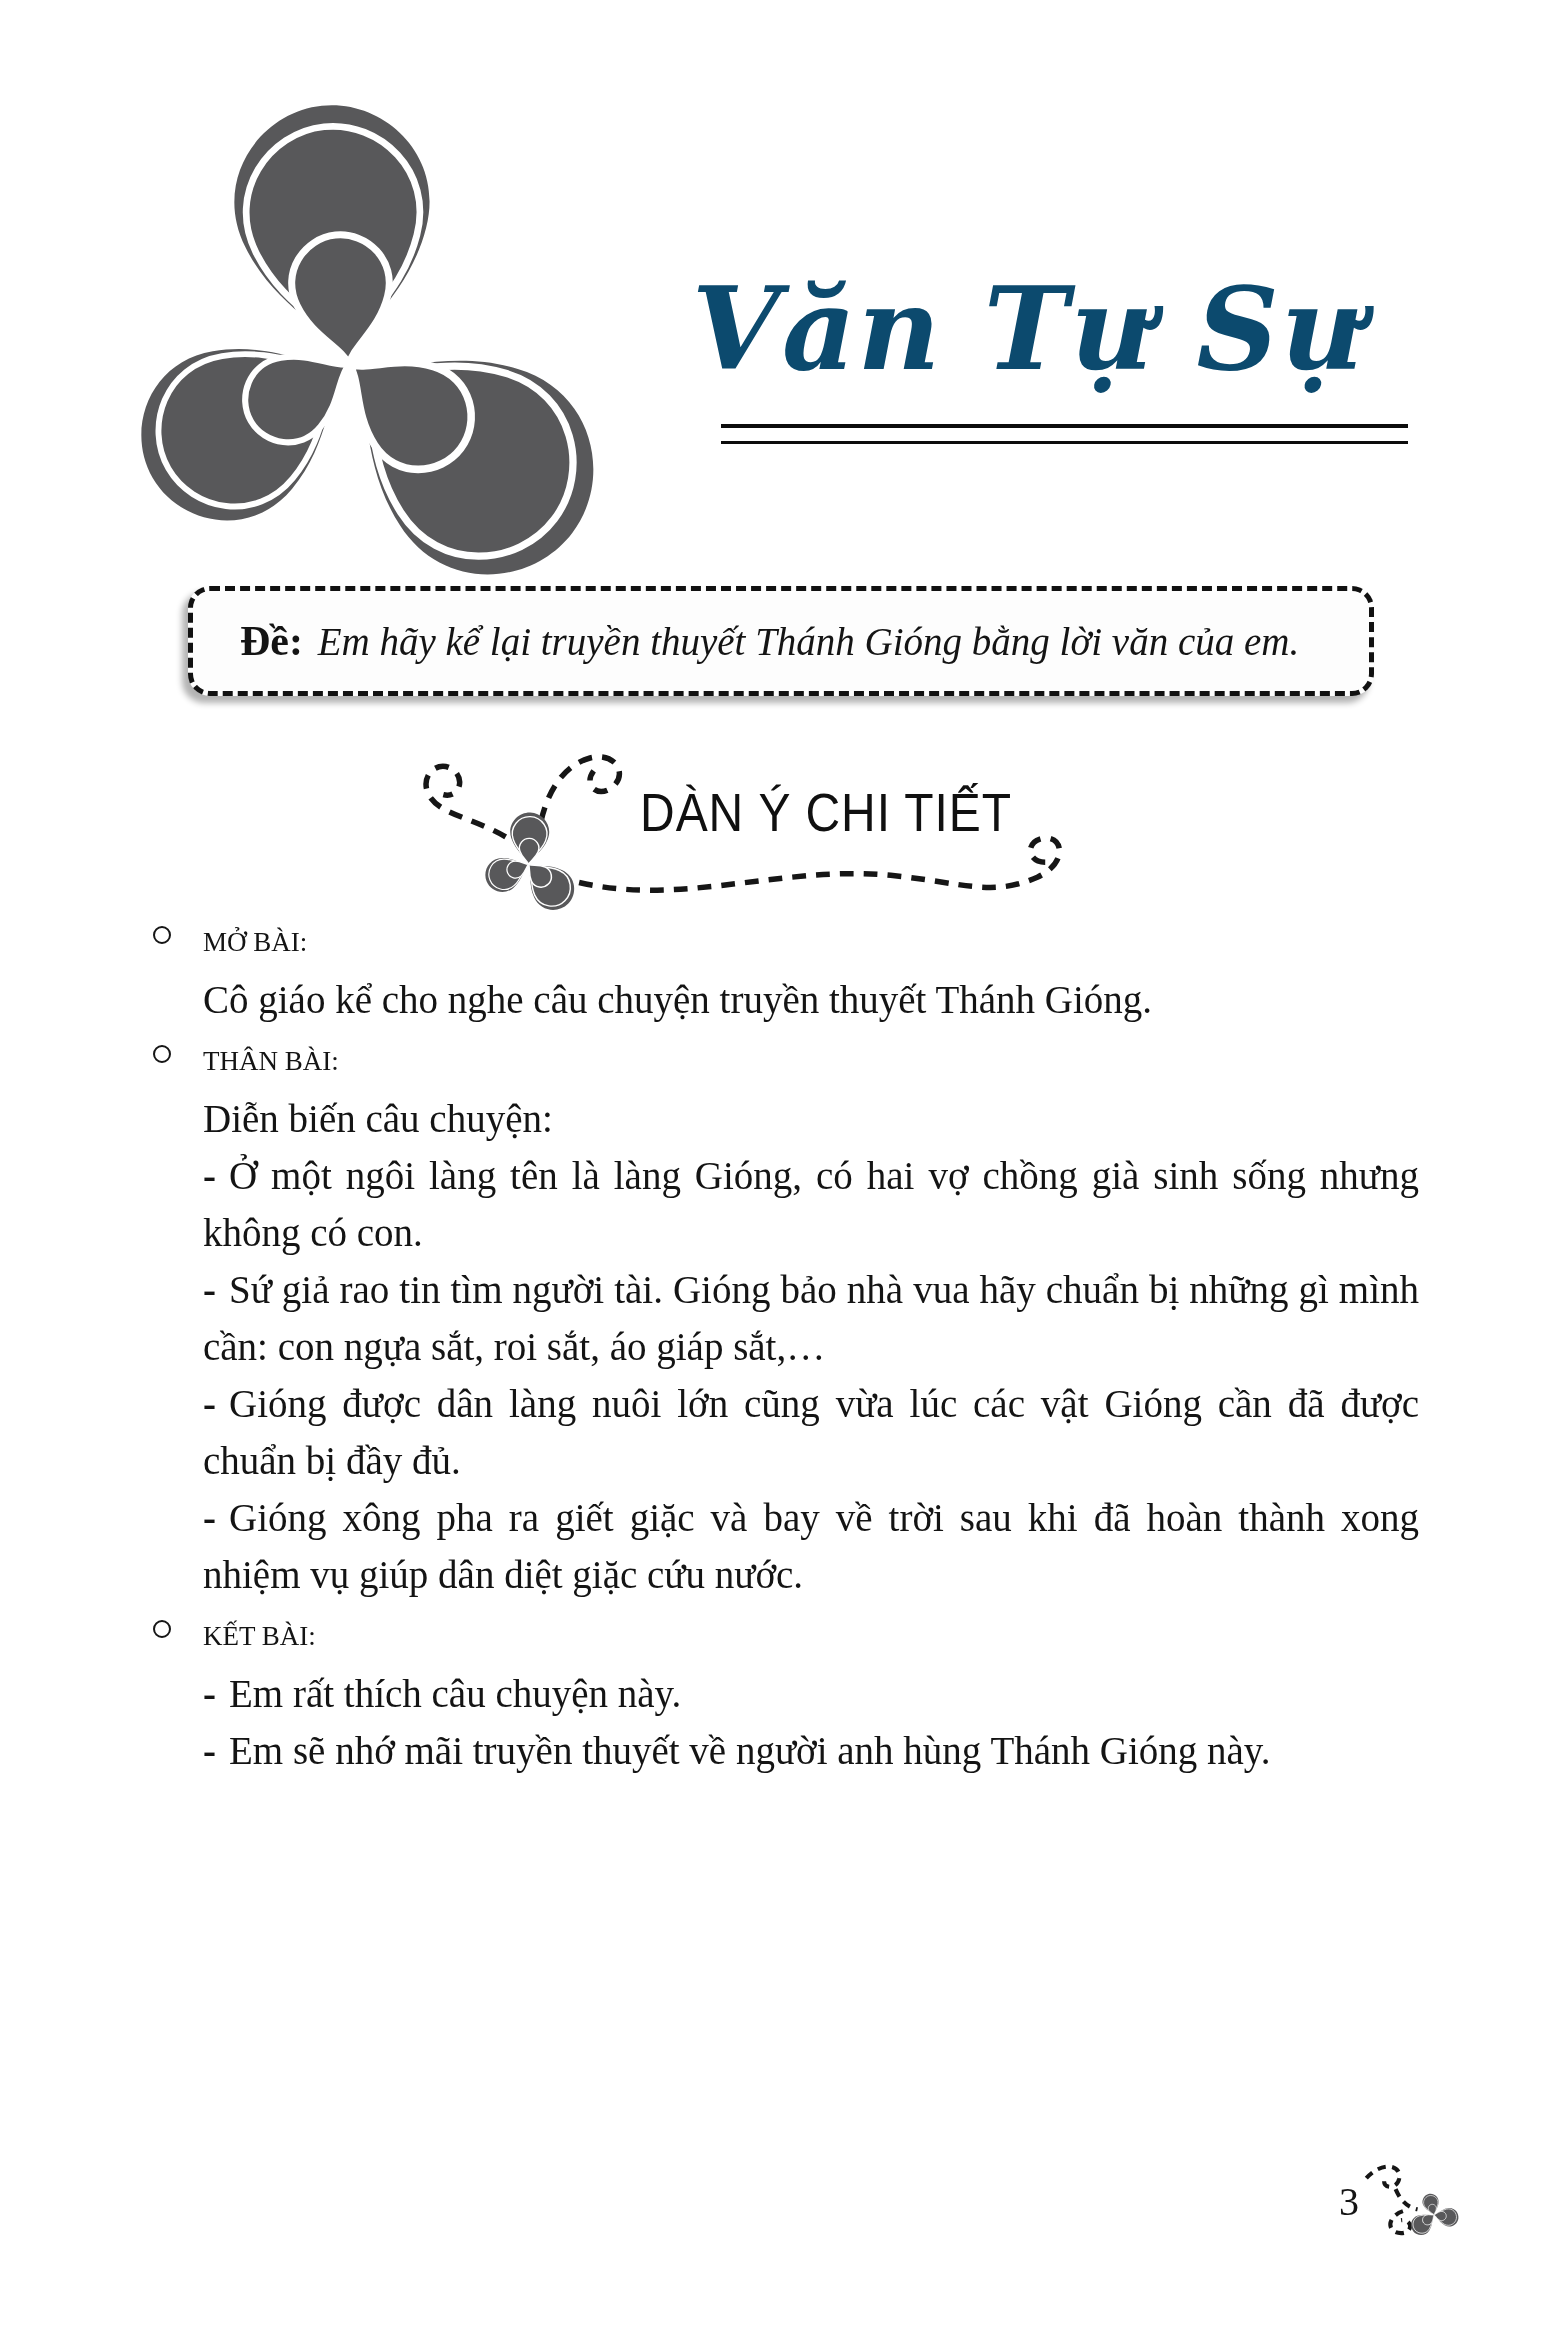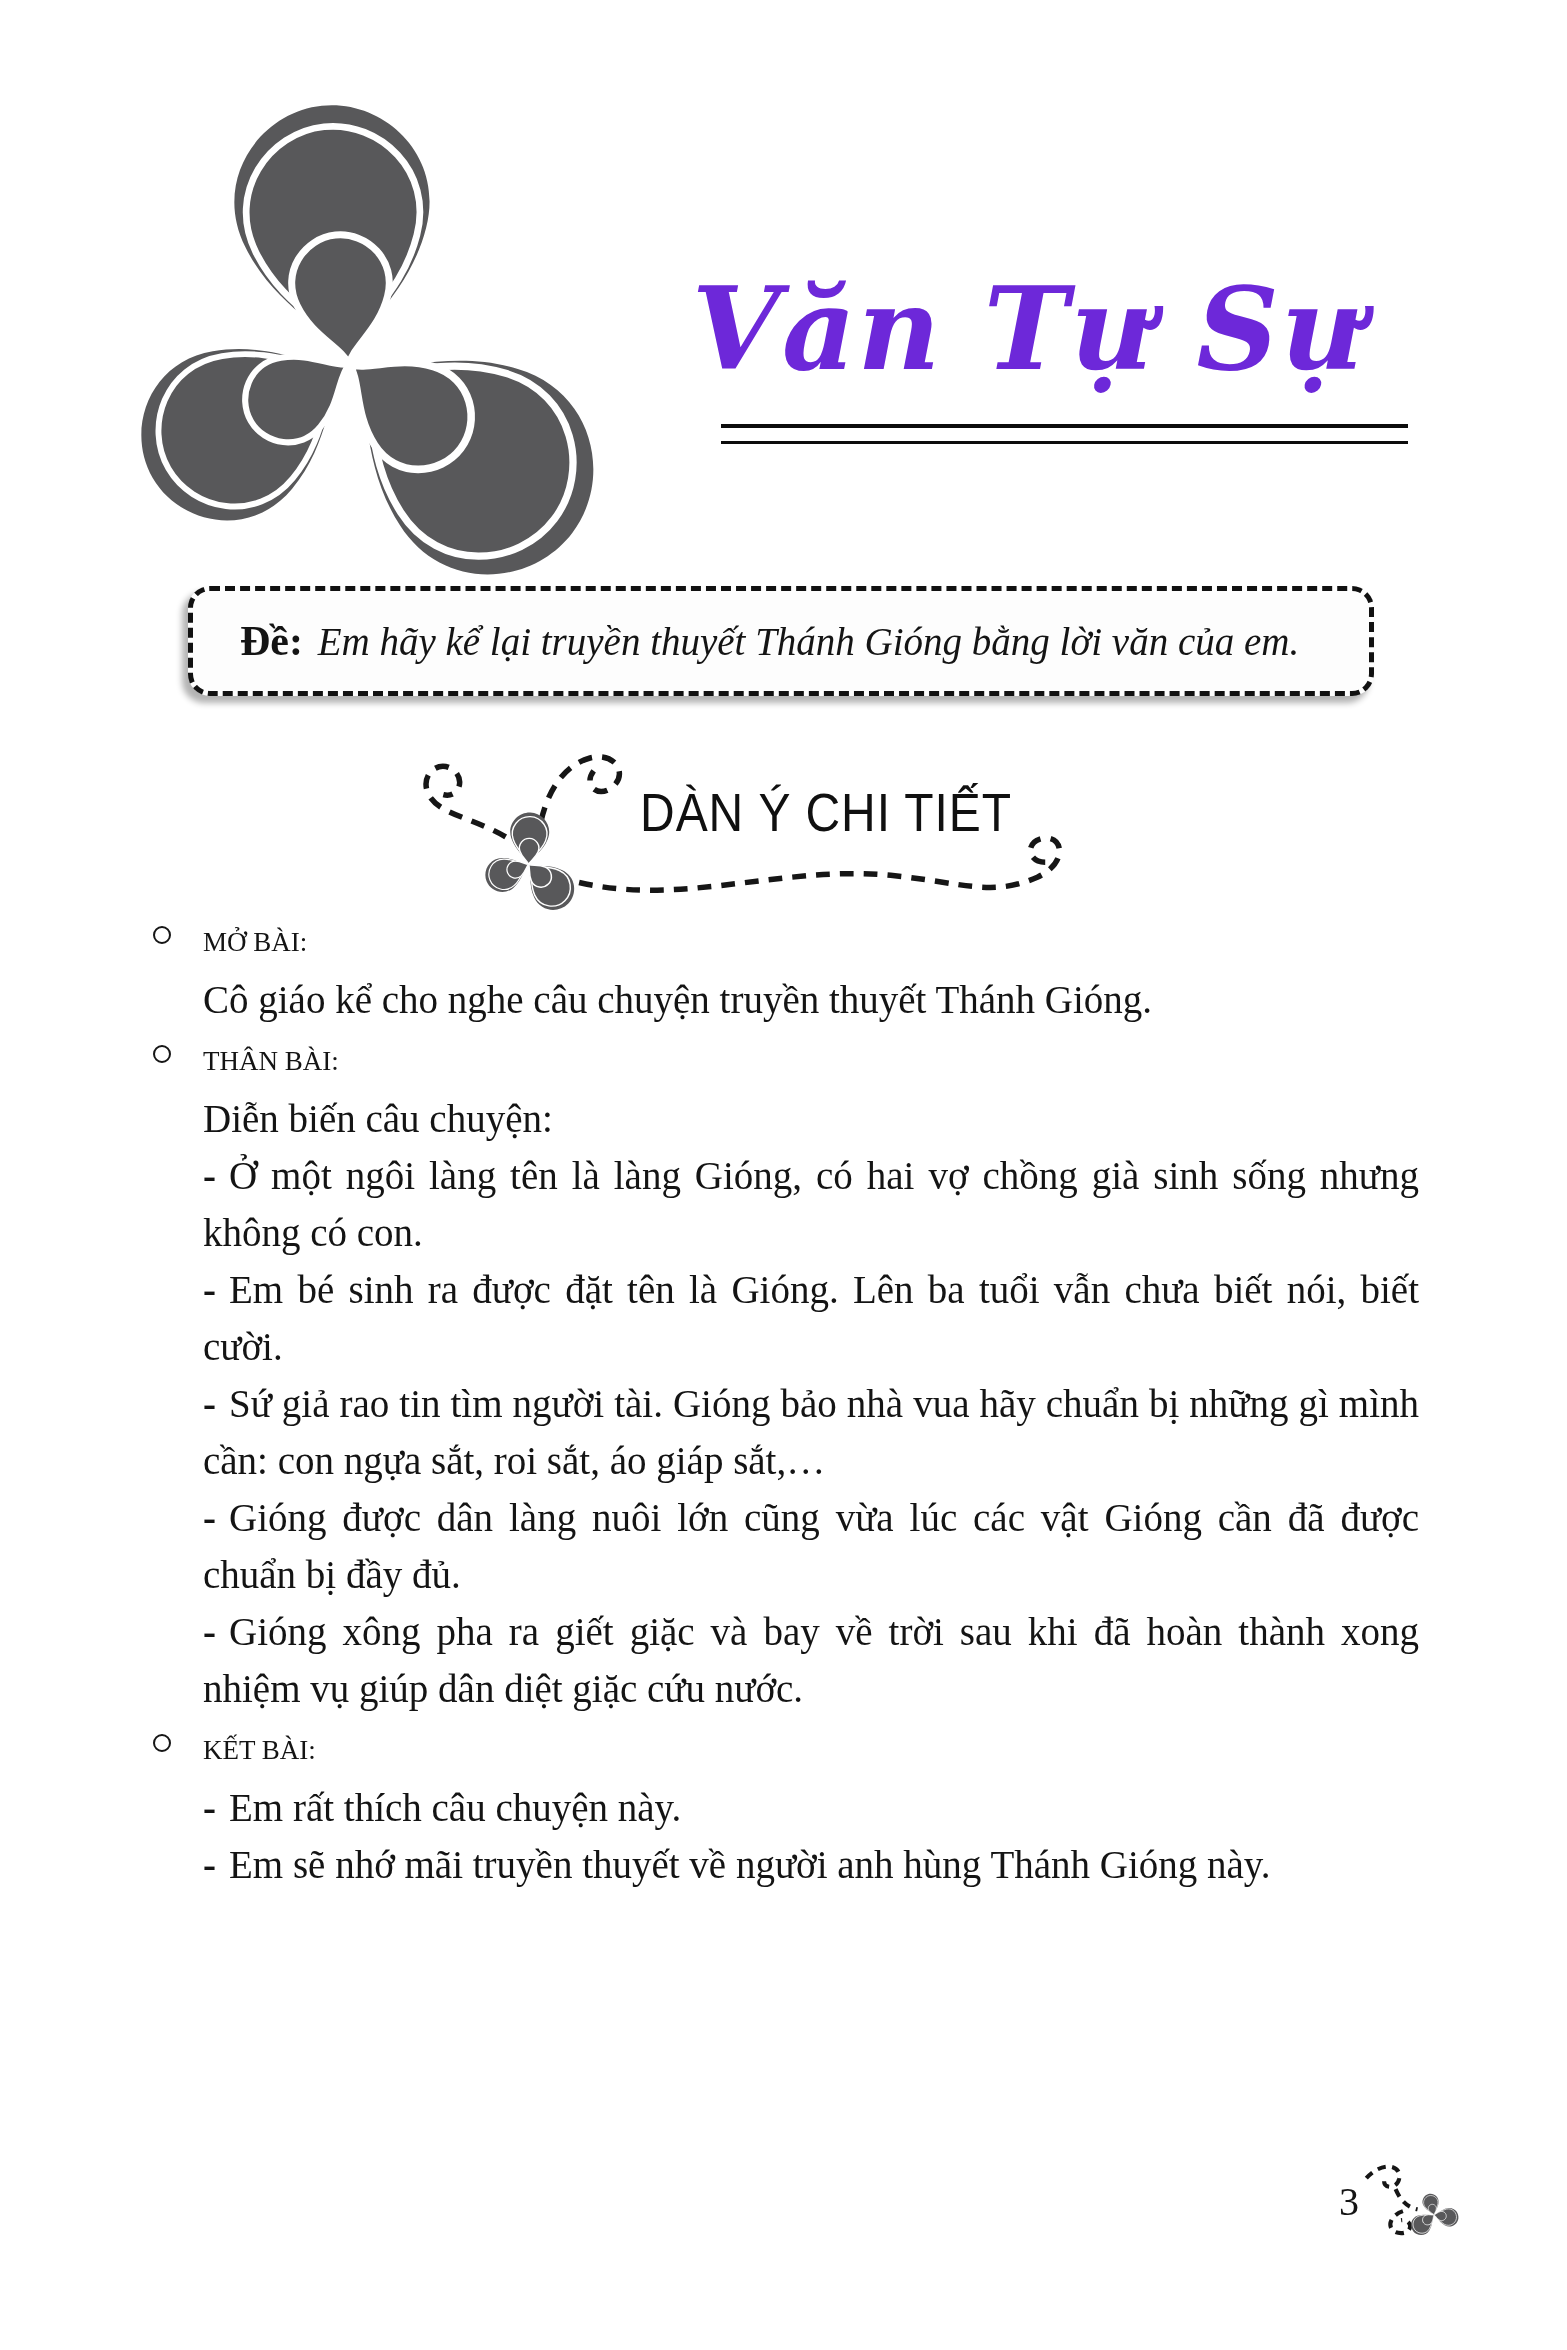--- a/index.html
+++ b/index.html
@@ -12,21 +12,21 @@
     overflow:hidden;
   }
   
   .logo{position:absolute;left:37px;top:89px;width:569px;height:569px;}
   
   .title{
     position:absolute;left:643px;top:272px;width:771px;
     font-family:"DejaVu Serif", serif;
     font-style:italic;font-weight:bold;
     font-size:114px;line-height:1;
-    text-align:center;color:#6d28d9;
+    text-align:center;color:#0c4a6e;
     letter-spacing:1.8px;
     white-space:nowrap;
   }
   .title-underline{
     position:absolute;left:721px;top:424px;width:687px;height:13px;
     border-top:4.6px solid #0c0c0c;border-bottom:3.7px solid #0c0c0c;
   }
   
   .prompt-box{
     position:absolute;left:188px;top:586px;width:1186px;height:110px;
@@ -125,21 +125,20 @@
       <p class="item"><span>Cô giáo kể cho nghe câu chuyện truyền thuyết Thánh Gióng.</span></p>
     </div>
 
     <div class="section">
       <div class="heading-row">
         <span class="bullet"></span>
         <span class="heading">THÂN BÀI:</span>
       </div>
       <p class="item"><span>Diễn biến câu chuyện:</span></p>
       <p class="item"><span class="marker">-</span><span>Ở một ngôi làng tên là làng Gióng, có hai vợ chồng già sinh sống nhưng không có con.</span></p>
-      <p class="item"><span class="marker">-</span><span>Em bé sinh ra được đặt tên là Gióng. Lên ba tuổi vẫn chưa biết nói, biết cười.</span></p>
       <p class="item"><span class="marker">-</span><span>Sứ giả rao tin tìm người tài. Gióng bảo nhà vua hãy chuẩn bị những gì mình cần: con ngựa sắt, roi sắt, áo giáp sắt,…</span></p>
       <p class="item"><span class="marker">-</span><span>Gióng được dân làng nuôi lớn cũng vừa lúc các vật Gióng cần đã được chuẩn bị đầy đủ.</span></p>
       <p class="item"><span class="marker">-</span><span>Gióng xông pha ra giết giặc và bay về trời sau khi đã hoàn thành xong nhiệm vụ giúp dân diệt giặc cứu nước.</span></p>
     </div>
 
     <div class="section">
       <div class="heading-row">
         <span class="bullet"></span>
         <span class="heading">KẾT BÀI:</span>
       </div>

